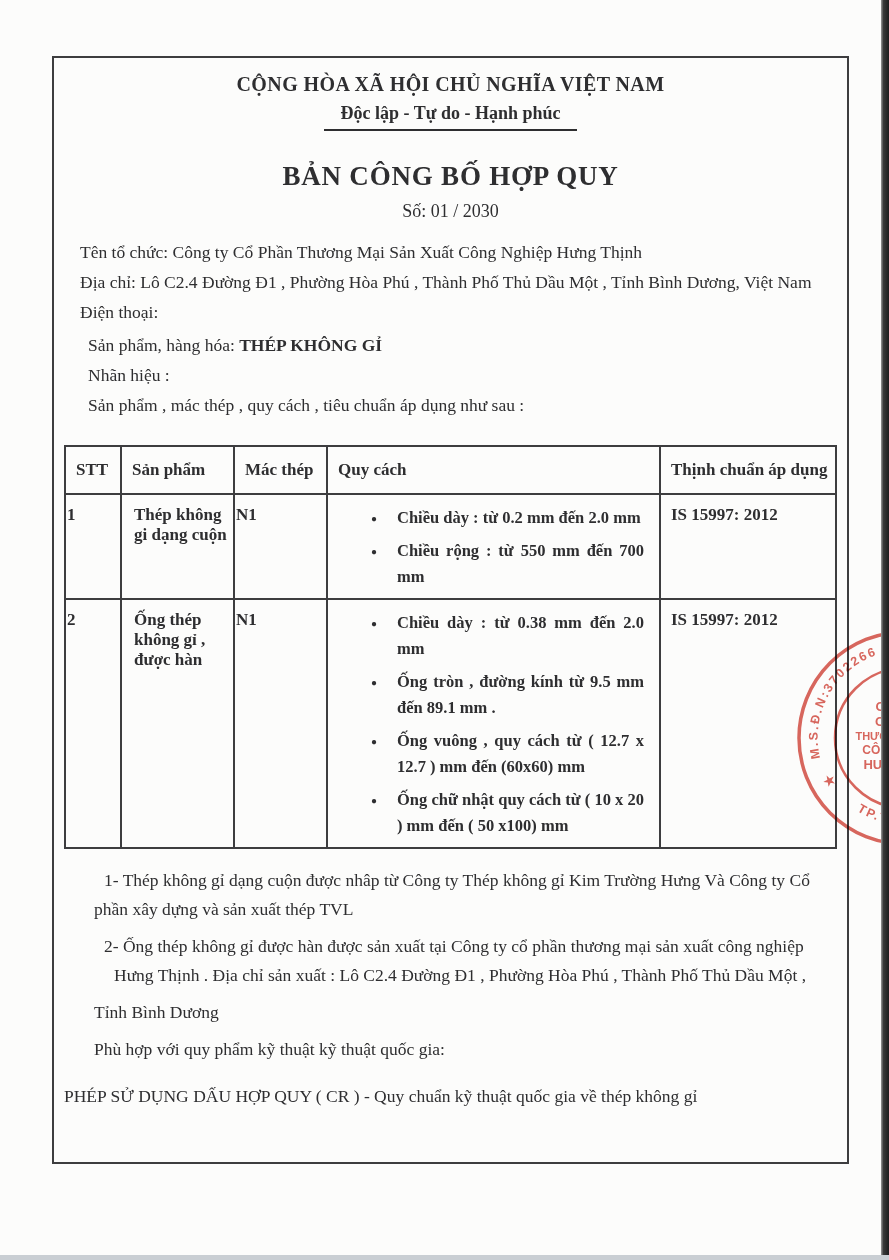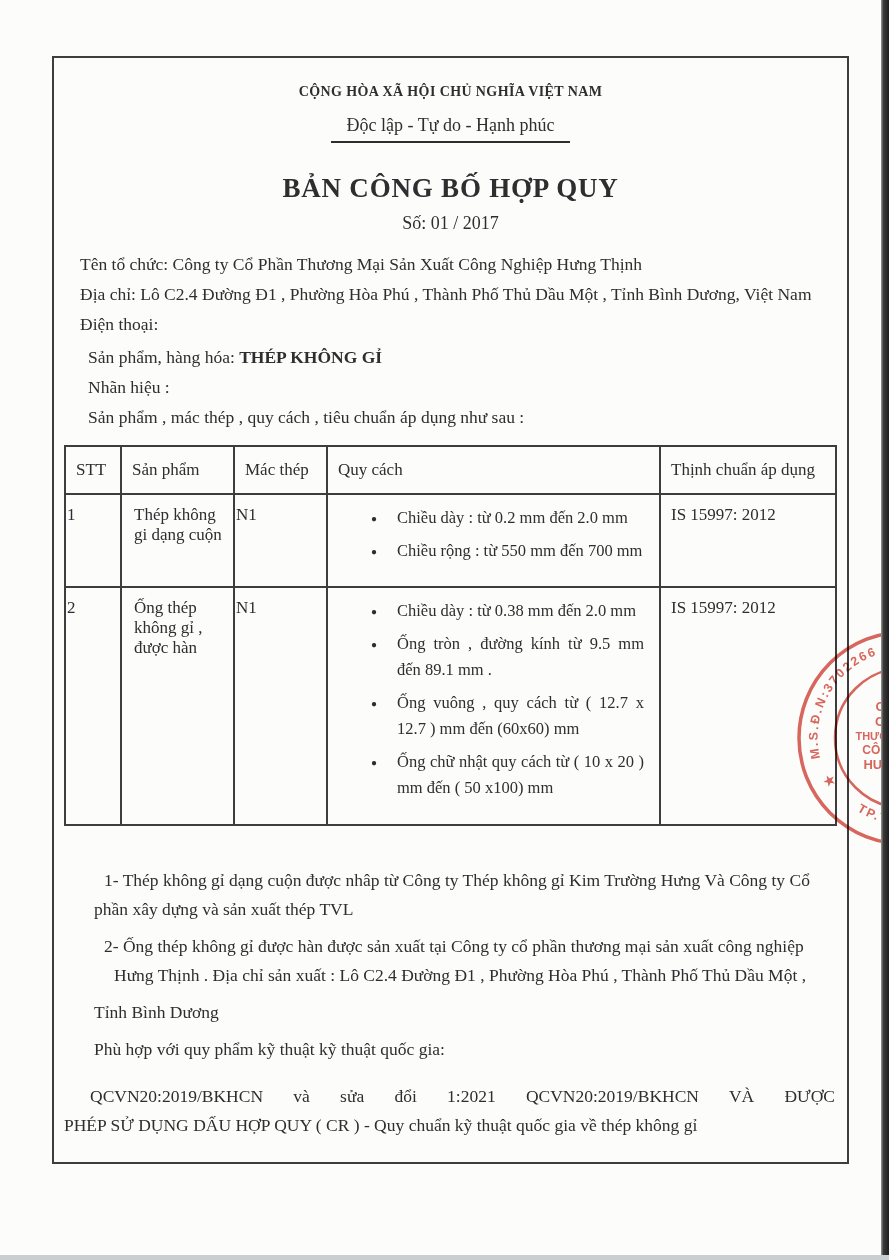--- a/index.html
+++ b/index.html
@@ -23,42 +23,42 @@
   }
   
   .frame{
     position:absolute;left:52px;top:56px;width:793px;height:1104px;
     border:2px solid #3d3d3f;
     background:transparent;
     z-index:1;
   }
   .center{text-align:center;}
   .hdr{padding-top:14px;}
-  .national{font-size:14px;font-weight:bold;letter-spacing:0.4px;margin:8px;line-height:24px;}
+  .national{font-size:20px;font-weight:bold;letter-spacing:0.4px;margin:0;line-height:24px;}
   .motto-wrap{margin:4px 0 0 0;line-height:26px;}
   .motto{
-    display:inline-block;font-size:18px;font-weight:normal;
+    display:inline-block;font-size:18px;font-weight:bold;
     border-bottom:2px solid #2e2e30;padding:0 16px 3px 16px;
   }
   .doc-title{font-size:27px;font-weight:bold;letter-spacing:0.8px;margin:30px 0 0 0;line-height:30px;}
   .doc-number{font-size:18px;margin:8px 0 0 0;line-height:24px;}
 
   .info{margin:14px 24px 0 26px;font-size:17.5px;line-height:30px;}
   .info p{margin:0;}
   .info .indent{padding-left:8px;}
   .info .gap-top{margin-top:3px;}
 
   table.spec{
     position:absolute;left:10px;top:387px;
     border-collapse:collapse;table-layout:fixed;width:771px;
     font-size:17px;
   }
   table.spec th, table.spec td{
     border:2px solid #3d3d3f;vertical-align:top;
-    font-weight:normal;text-align:left;
+    font-weight:bold;text-align:left;
   }
   table.spec th{height:42px;vertical-align:middle;padding:2px 6px 2px 10px;}
   th.c, td.c{text-align:center;}
   td.stt{padding-top:10px;}
   td.prod{padding:10px 6px 0 12px;text-align:justify;}
   td.grade{padding-top:10px;}
   td.std{padding:10px 6px 0 10px;}
   tr.r1{height:93px;}
   tr.r2{height:238px;}
   ul.specs{list-style:none;margin:0;padding:9px 14px 0 68px;}
@@ -93,21 +93,21 @@
   .stamp text{font-family:"Liberation Sans", sans-serif;font-weight:bold;}
 </style>
 </head>
 <body>
 
 <div class="frame">
   <div class="hdr center">
     <p class="national">CỘNG HÒA XÃ HỘI CHỦ NGHĨA VIỆT NAM</p>
     <p class="motto-wrap"><span class="motto">Độc lập - Tự do - Hạnh phúc</span></p>
     <p class="doc-title">BẢN CÔNG BỐ HỢP QUY</p>
-    <p class="doc-number">Số: 01 / 2017</p>
+    <p class="doc-number">Số: 01 / 2030</p>
   </div>
 
   <div class="info">
     <p>Tên tổ chức: Công ty Cổ Phần Thương Mại Sản Xuất Công Nghiệp Hưng Thịnh</p>
     <p>Địa chỉ: Lô C2.4 Đường Đ1 , Phường Hòa Phú , Thành Phố Thủ Dầu Một , Tỉnh Bình Dương, Việt Nam</p>
     <p>Điện thoại:</p>
     <p class="indent gap-top"><span>Sản phẩm, hàng hóa: </span><b>THÉP KHÔNG GỈ</b></p>
     <p class="indent">Nhãn hiệu :</p>
     <p class="indent">Sản phẩm , mác thép , quy cách , tiêu chuẩn áp dụng như sau :</p>
   </div>
@@ -160,21 +160,20 @@
   </table>
 
   <div class="notes">
     <p class="note1">1-  Thép không gỉ dạng cuộn được nhâp từ Công ty Thép không gỉ Kim Trường Hưng Và Công ty Cổ phần xây dựng và sản xuất thép TVL</p>
     <p class="note2">2-  Ống thép không gỉ được hàn được sản xuất tại Công ty cổ phần thương mại sản xuất công nghiệp Hưng Thịnh . Địa chỉ sản xuất : Lô C2.4 Đường Đ1 , Phường Hòa Phú , Thành Phố Thủ Dầu Một ,</p>
     <p>Tỉnh Bình Dương</p>
     <p>Phù hợp với quy phẩm kỹ thuật kỹ thuật quốc gia:</p>
   </div>
 
   <p class="conformity">
-    <span class="l1">QCVN20:2019/BKHCN và sửa đổi 1:2021 QCVN20:2019/BKHCN VÀ ĐƯỢC</span>
     <span class="l2">PHÉP SỬ DỤNG DẤU HỢP QUY ( CR ) -  Quy chuẩn kỹ thuật quốc gia về thép không gỉ</span>
   </p>
 </div>
 
 <svg class="stamp" width="260" height="240" viewBox="0 0 260 240">
   <g stroke="#d6564c" fill="none">
     <circle cx="130" cy="120" r="106" stroke-width="3.5"></circle>
     <circle cx="130" cy="120" r="70" stroke-width="2.5"></circle>
   </g>
   <defs>

